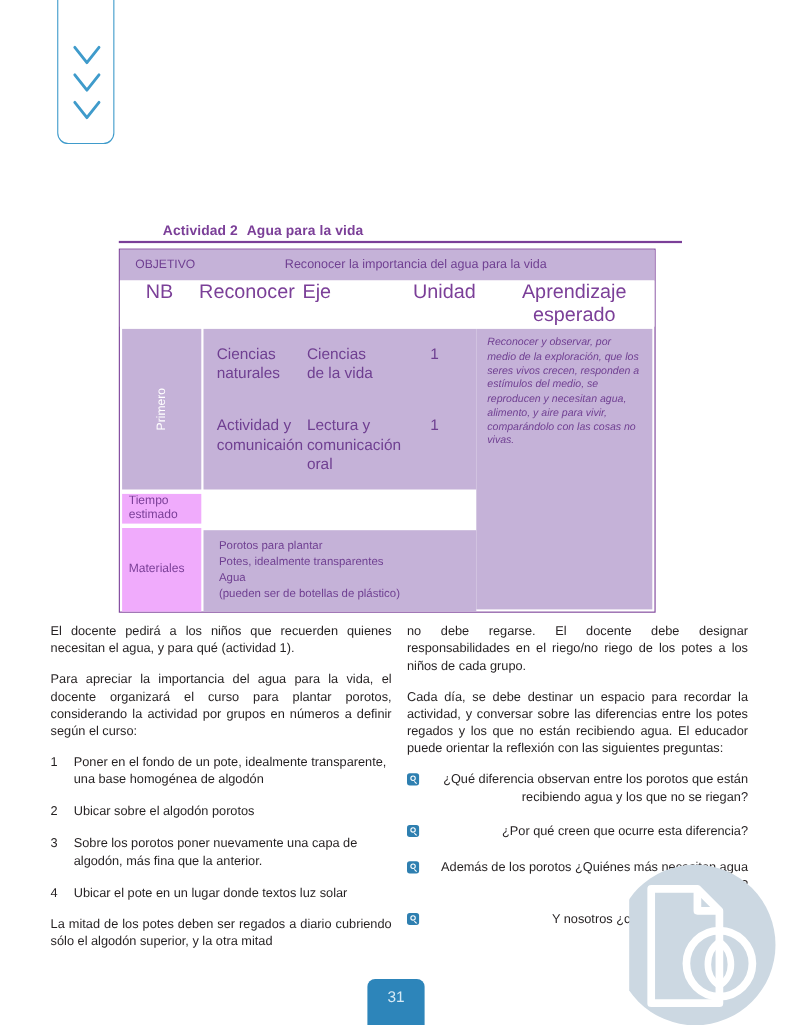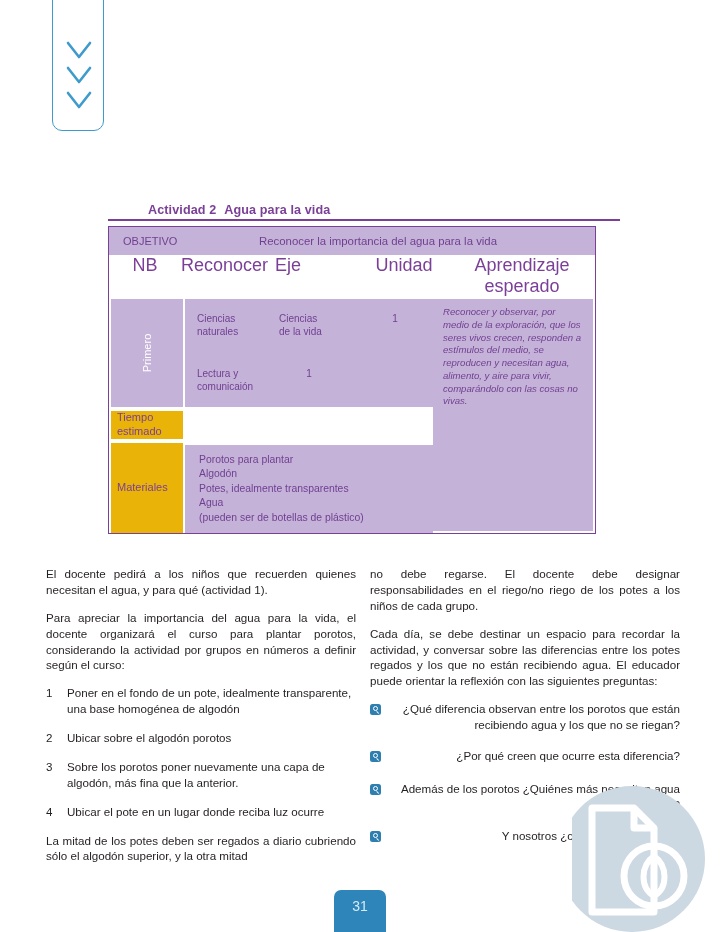--- a/index.html
+++ b/index.html
@@ -134,33 +134,33 @@
   .subj-cell {
     flex: 1;
     background: #c5b2d8;
     margin: 2px 0 0 0;
     padding: 14px 0 14px 0;
     box-sizing: border-box;
   }
   .subj-line {
     display: flex;
     color: #6f3f91;
-    font-size: 10px;
+    font-size: 14px;
     line-height: 1.25;
     padding: 0 0 0 12px;
   }
   .subj-line + .subj-line { margin-top: 30px; }
   .sl-asig   { width: 82px; }
   .sl-eje    { width: 86px; }
   .sl-uni    { width: 60px; text-align: center; }
 
   .lrow-label {
     width: 72px;
     margin: 0 2px 0 2px;
-    background: #eab308;
+    background: #f0abfc;
     color: #7b3f98;
     font-size: 11px;
     line-height: 1.25;
     display: flex;
     align-items: center;
     padding-left: 6px;
     box-sizing: border-box;
   }
   .lrow-value {
     flex: 1;
@@ -312,22 +312,27 @@
               <div>naturales</div>
             </div>
             <div class="sl-eje">
               <div>Ciencias</div>
               <div>de la vida</div>
             </div>
             <div class="sl-uni">1</div>
           </div>
           <div class="subj-line">
             <div class="sl-asig">
+              <div>Actividad y</div>
+              <div>comunicaión</div>
+            </div>
+            <div class="sl-eje">
               <div>Lectura y</div>
-              <div>comunicaión</div>
+              <div>comunicación</div>
+              <div>oral</div>
             </div>
             <div class="sl-uni">1</div>
           </div>
         </div>
       </div>
 
       <div class="spacer-row"></div>
 
       <div class="lrow">
         <div class="lrow-label">
@@ -337,21 +342,20 @@
           </div>
         </div>
       </div>
 
       <div class="spacer-row"></div>
 
       <div class="lrow">
         <div class="lrow-label">Materiales</div>
         <div class="lrow-value">
           <p>Porotos para plantar</p>
-          <p>Algodón</p>
           <p>Potes, idealmente transparentes</p>
           <p>Agua</p>
           <p>(pueden ser de botellas de plástico)</p>
         </div>
       </div>
 
     </div>
 
     <div class="body-right">
       <p>Reconocer y observar, por medio de la exploración, que los seres vivos crecen, responden a estímulos del medio, se reproducen y necesitan agua, alimento, y aire para vivir, comparándolo con las cosas no vivas.</p>
@@ -371,21 +375,21 @@
     <li>
       <span class="n">2</span>
       <span class="t">Ubicar sobre el algodón porotos</span>
     </li>
     <li>
       <span class="n">3</span>
       <span class="t">Sobre los porotos poner nuevamente una capa de algodón, más fina que la anterior.</span>
     </li>
     <li>
       <span class="n">4</span>
-      <span class="t">Ubicar el pote en un lugar donde reciba luz ocurre</span>
+      <span class="t">Ubicar el pote en un lugar donde textos luz solar</span>
     </li>
   </ol>
   <p class="last">La mitad de los potes deben ser regados a diario cubriendo sólo el algodón superior, y la otra mitad</p>
 </div>
 
 <div class="col-text col-right">
   <p>no debe regarse. El docente debe designar responsabilidades en el riego/no riego de los potes a los niños de cada grupo.</p>
   <p>Cada día, se debe destinar un espacio para recordar la actividad, y conversar sobre las diferencias entre los potes regados y los que no están recibiendo agua. El educador puede orientar la reflexión con las siguientes preguntas:</p>
   <ul class="qlist">
     <li>

